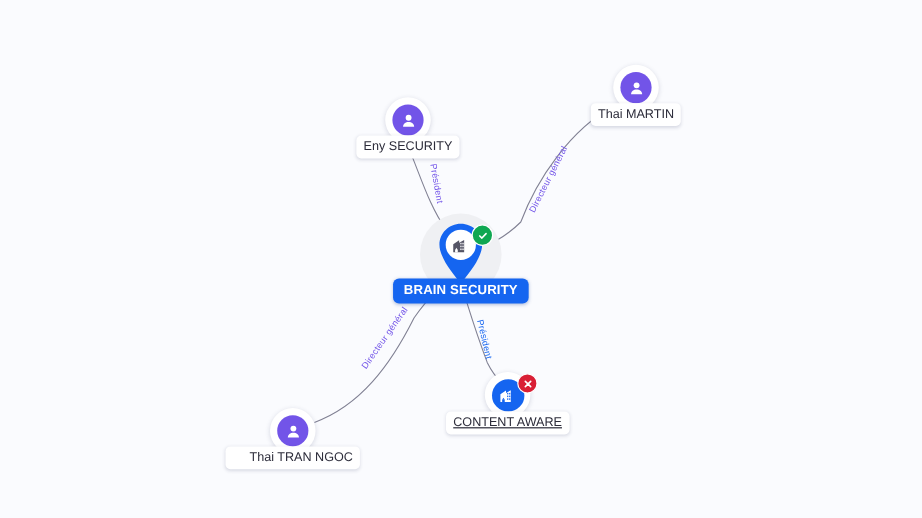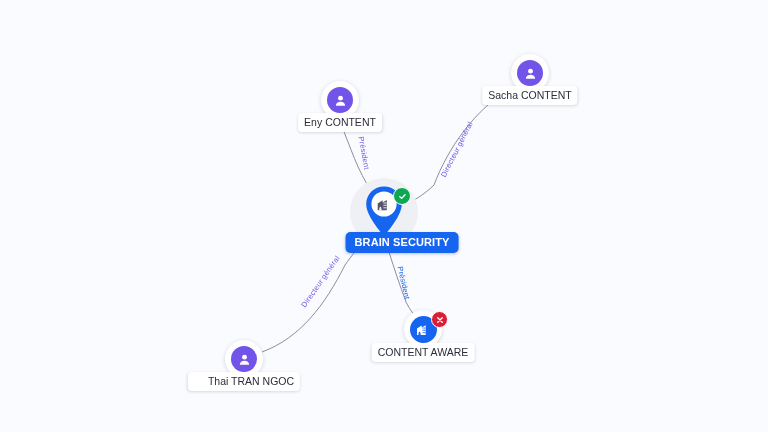--- a/index.html
+++ b/index.html
@@ -200,33 +200,33 @@
 
   <div class="node" id="node-eny-sauvetre" style="left:340px; top:100px;">
     <div class="person-avatar">
       <div class="disc">
         <svg width="15" height="15" viewBox="0 0 24 24" aria-hidden="true">
           <circle cx="12" cy="8.2" r="3.9" fill="#ffffff"></circle>
           <path d="M4.6 20.2c0-4.1 3.3-6.4 7.4-6.4s7.4 2.3 7.4 6.4z" fill="#ffffff"></path>
         </svg>
       </div>
     </div>
-    <div class="node-label" style="left:0px; top:13px;">Eny CONTENT</div>
+    <div class="node-label" style="left:0px; top:13px;">Eny SECURITY</div>
   </div>
 
   <div class="node" id="node-sacha-martin" style="left:530px; top:73px;">
     <div class="person-avatar">
       <div class="disc">
         <svg width="15" height="15" viewBox="0 0 24 24" aria-hidden="true">
           <circle cx="12" cy="8.2" r="3.9" fill="#ffffff"></circle>
           <path d="M4.6 20.2c0-4.1 3.3-6.4 7.4-6.4s7.4 2.3 7.4 6.4z" fill="#ffffff"></path>
         </svg>
       </div>
     </div>
-    <div class="node-label" style="left:0px; top:13px;">Sacha CONTENT</div>
+    <div class="node-label" style="left:0px; top:13px;">Thai MARTIN</div>
   </div>
 
   <div class="node" id="node-thai-tran-ngoc" style="left:244px; top:359px;">
     <div class="person-avatar">
       <div class="disc">
         <svg width="15" height="15" viewBox="0 0 24 24" aria-hidden="true">
           <circle cx="12" cy="8.2" r="3.9" fill="#ffffff"></circle>
           <path d="M4.6 20.2c0-4.1 3.3-6.4 7.4-6.4s7.4 2.3 7.4 6.4z" fill="#ffffff"></path>
         </svg>
       </div>
@@ -248,21 +248,21 @@
           <path d="M5.2 18.1 L6.8 15.6 L8.4 18.1 Z" fill="#1565f0"></path>
           <rect x="5.2" y="18.1" width="3.2" height="2.9" fill="#1565f0"></rect>
         </svg>
       </div>
     </div>
     <div class="co-badge">
       <svg width="8" height="8" viewBox="0 0 10 10" aria-hidden="true">
         <path d="M2.2 2.2 L7.8 7.8 M7.8 2.2 L2.2 7.8" stroke="#ffffff" stroke-width="1.7" stroke-linecap="round"></path>
       </svg>
     </div>
-    <div class="node-label" style="left:0px; top:14px;">CONTENT AWARE</div>
+    <div class="node-label" style="left:0px; top:14px;text-decoration:underline;">CONTENT AWARE</div>
   </div>
 
   <div class="node" id="node-brain-security" style="left:384px; top:212px;">
     <div class="pin-halo"></div>
     <div class="pin-shape">
       <svg width="42" height="54" viewBox="0 0 42 54" aria-hidden="true">
         <path d="M21 2.5 C11.1 2.5 3.2 10.3 3.2 20 C3.2 31.5 16.6 46.5 19.4 50.3
                  C20.2 51.4 21.8 51.4 22.6 50.3 C25.4 46.5 38.8 31.5 38.8 20
                  C38.8 10.3 30.9 2.5 21 2.5 Z" fill="#1565f0"></path>
         <circle cx="21" cy="20" r="12.6" fill="#ffffff"></circle>
@@ -277,16 +277,16 @@
           <path d="M5.2 18.1 L6.8 15.6 L8.4 18.1 Z" fill="#ffffff"></path>
           <rect x="5.2" y="18.1" width="3.2" height="2.9" fill="#ffffff"></rect>
         </g>
       </svg>
     </div>
     <div class="pin-badge">
       <svg width="9" height="9" viewBox="0 0 12 12" aria-hidden="true">
         <path d="M2.4 6.2 L4.8 8.5 L9.4 3.6" stroke="#ffffff" stroke-width="1.8" fill="none" stroke-linecap="round" stroke-linejoin="round"></path>
       </svg>
     </div>
-    <div class="root-label" style="left:0px; top:20px;margin-left:18px;">BRAIN SECURITY</div>
+    <div class="root-label" style="left:0px; top:20px;">BRAIN SECURITY</div>
   </div>
 
 </div>
 
 </body></html>

